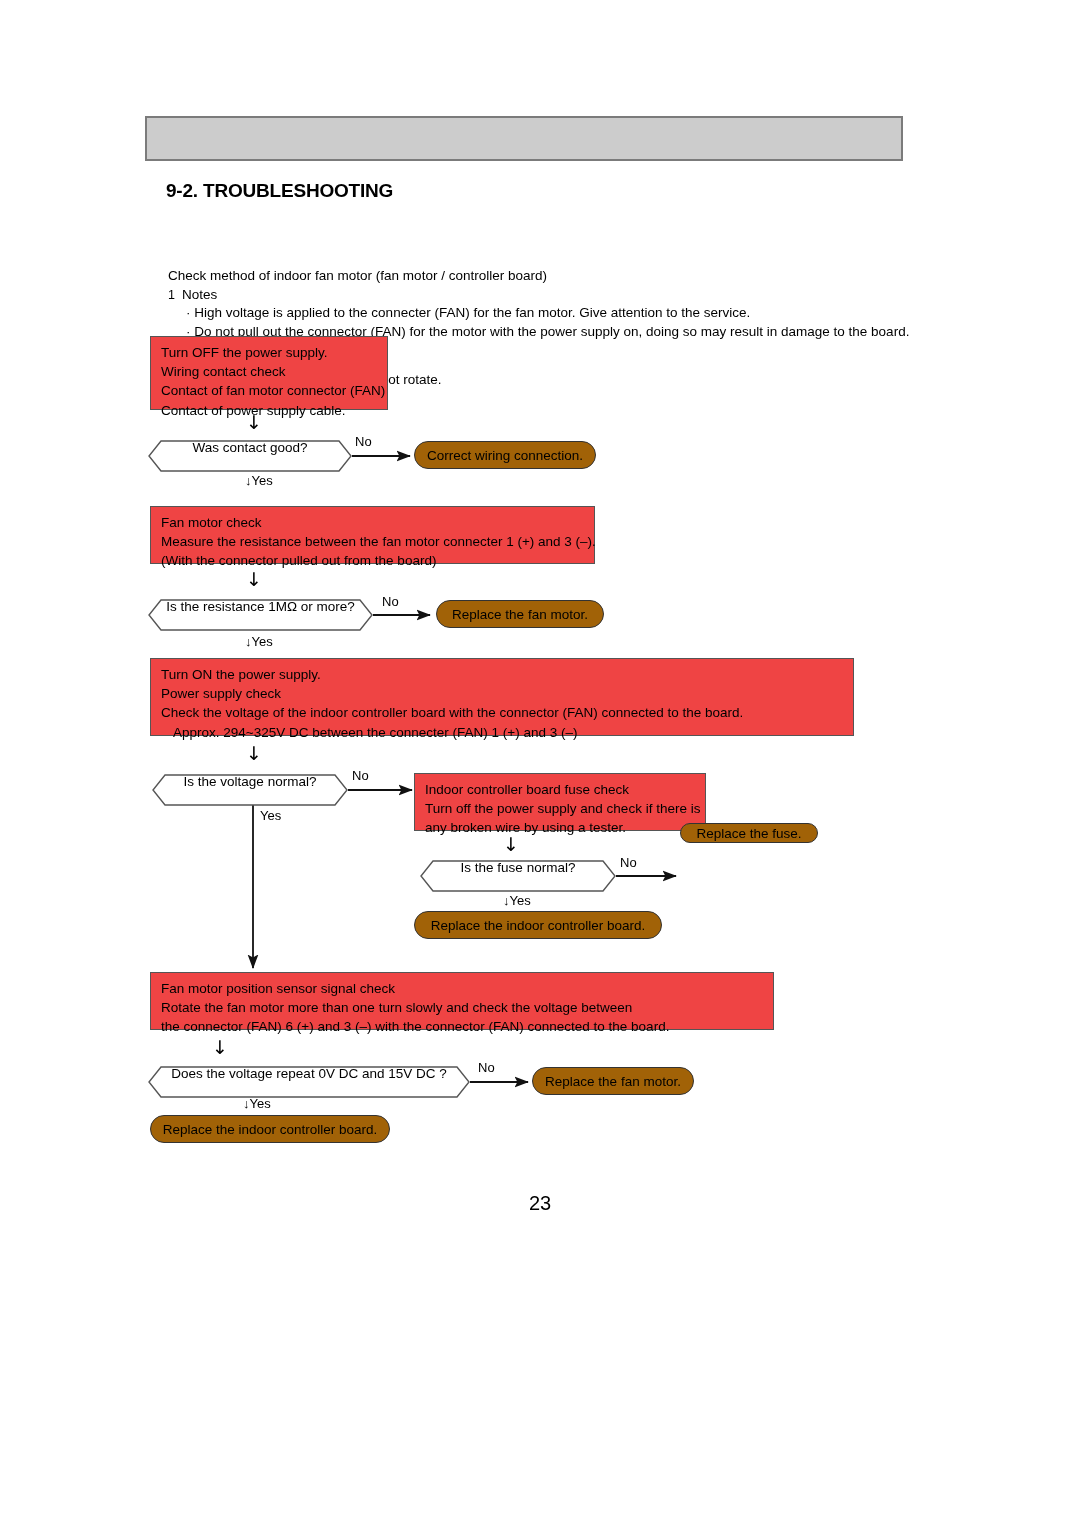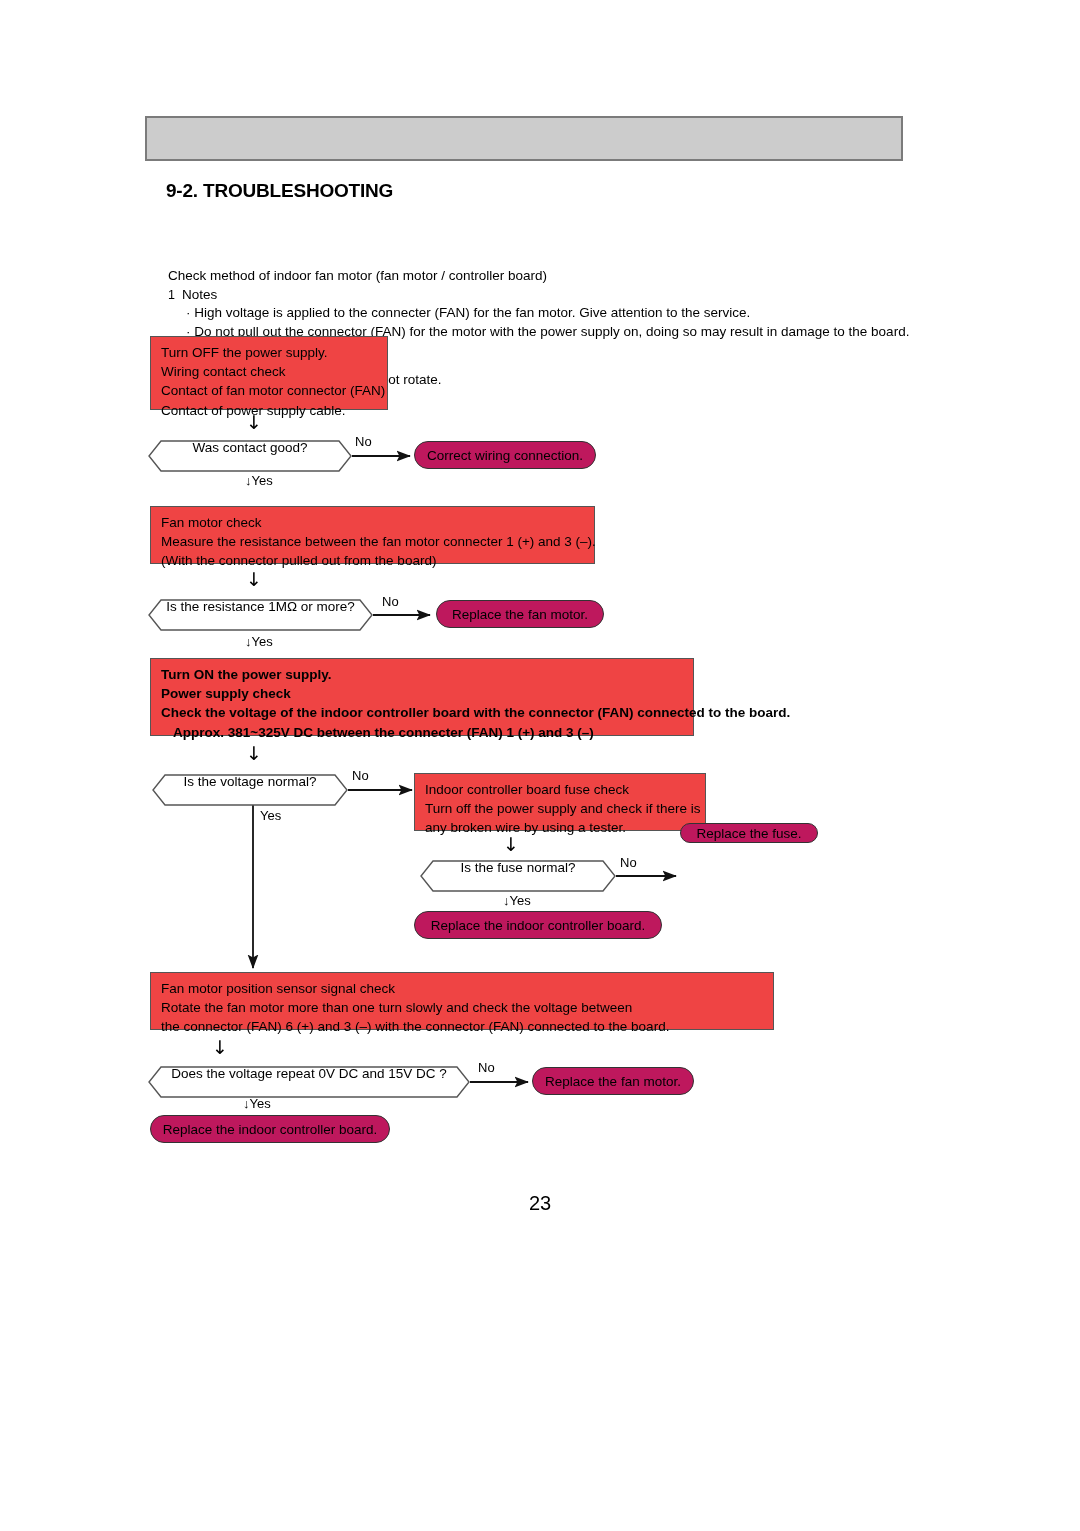--- a/index.html
+++ b/index.html
@@ -96,21 +96,21 @@
     white-space: nowrap;
   }
   .hex svg { position: absolute; left: 0; top: 0; }
   .hex .txt { position: relative; z-index: 2; }
 
   
   .pill {
     position: absolute;
     box-sizing: border-box;
     border: 1.4px solid #333333;
-    background: #be185d;
+    background: #a16207;
     font-size: 13.5px;
     display: flex;
     align-items: center;
     justify-content: center;
     white-space: nowrap;
     padding: 0 14px;
   }
 
   
   .arrow-down {
@@ -227,25 +227,25 @@
     </div>
     <div class="no-lbl" style="left:382px; top:594px;">No</div>
     <div class="yes-lbl" style="left:245px; top:634px;">
       <span>↓</span><span>Yes</span>
     </div>
 
     <div class="pill" style="left:436px; top:600px; width:168px; height:28px; border-radius:14px;">
       <span>Replace the fan motor.</span>
     </div>
 
-    <div class="proc-box" style="left:150px; top:658px; width:544px; height:78px;font-weight:bold;">
+    <div class="proc-box" style="left:150px; top:658px; width:704px; height:78px;">
       <span class="ln">Turn ON the power supply.</span>
       <span class="ln">Power supply check</span>
       <span class="ln">Check the voltage of the indoor controller board with the connector (FAN) connected to the board.</span>
-      <span class="ln ind">Approx. 381~325V DC between the connecter (FAN) 1 (+) and 3 (–)</span>
+      <span class="ln ind">Approx. 294~325V DC between the connecter (FAN) 1 (+) and 3 (–)</span>
     </div>
 
     <div class="arrow-down" style="left:246px; top:744px;">↓</div>
 
     <div class="hex" style="left:152px; top:774px; width:196px; height:32px;">
       <svg width="196" height="32" viewBox="0 0 196 32">
         <polygon points="13,1 183,1 195,16 183,31 13,31 1,16" fill="#ffffff" stroke="#555" stroke-width="1.4"></polygon>
       </svg>
       <span class="txt">Is the voltage normal?</span>
     </div>

